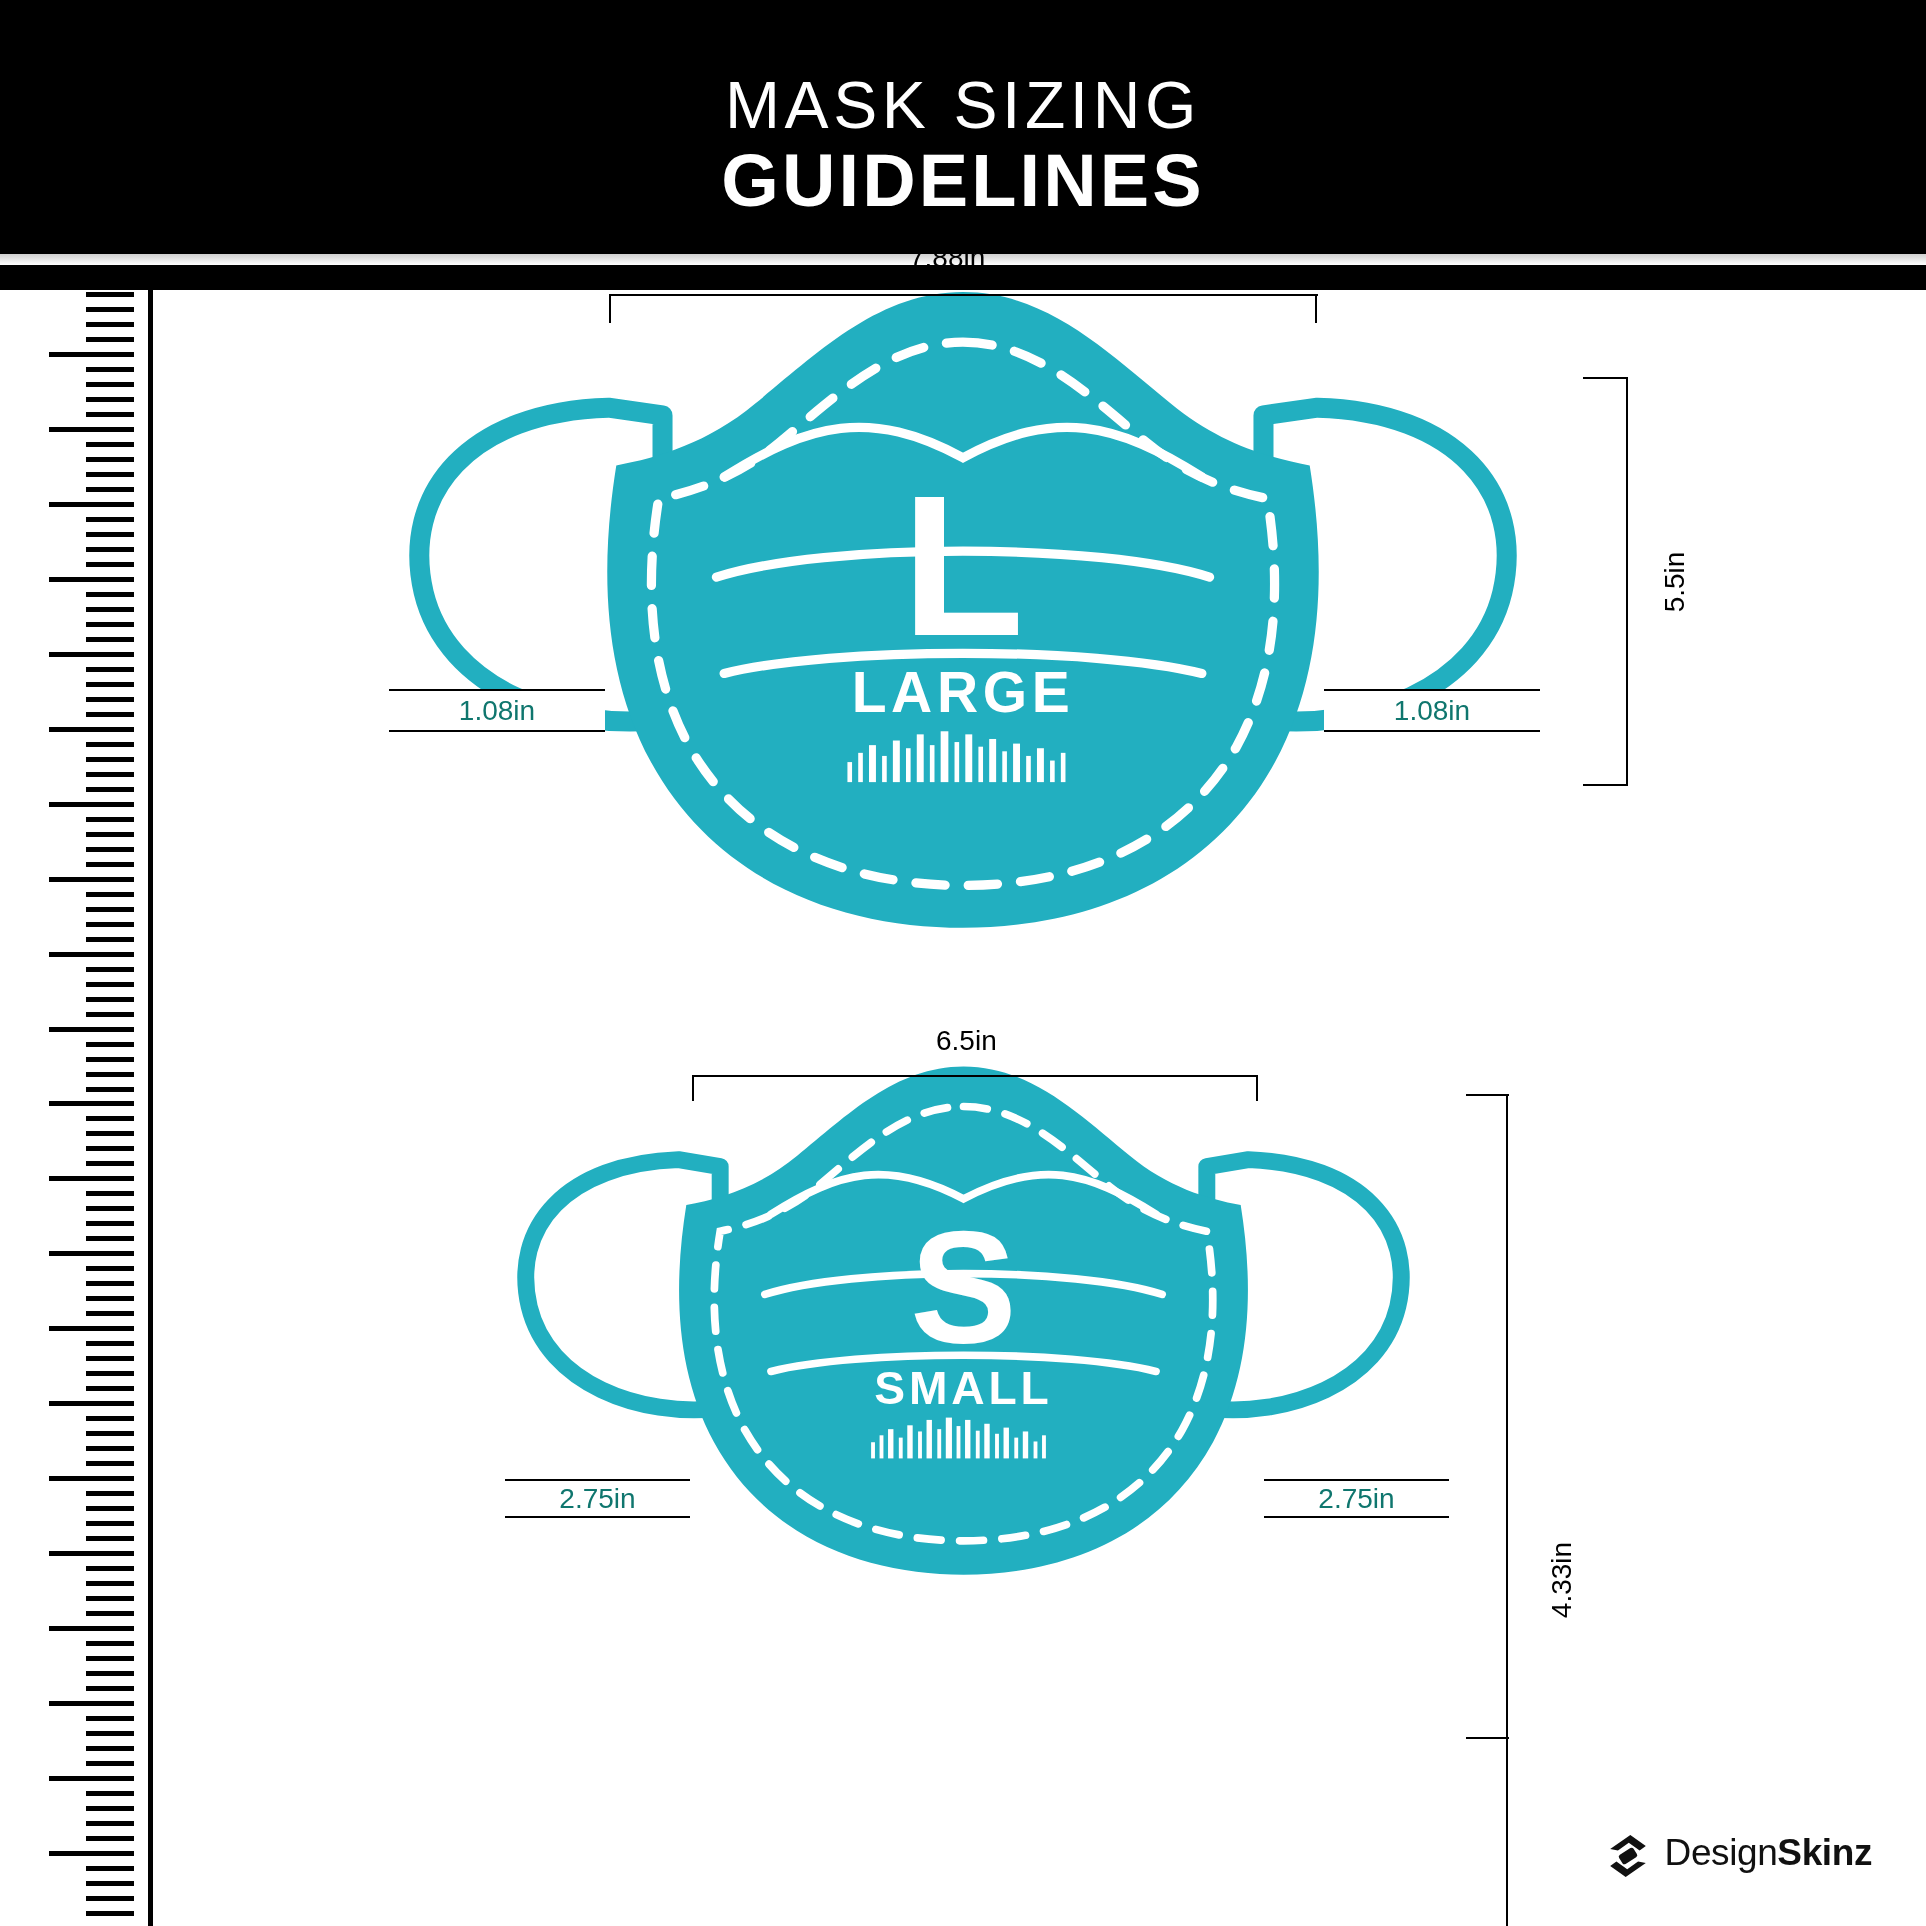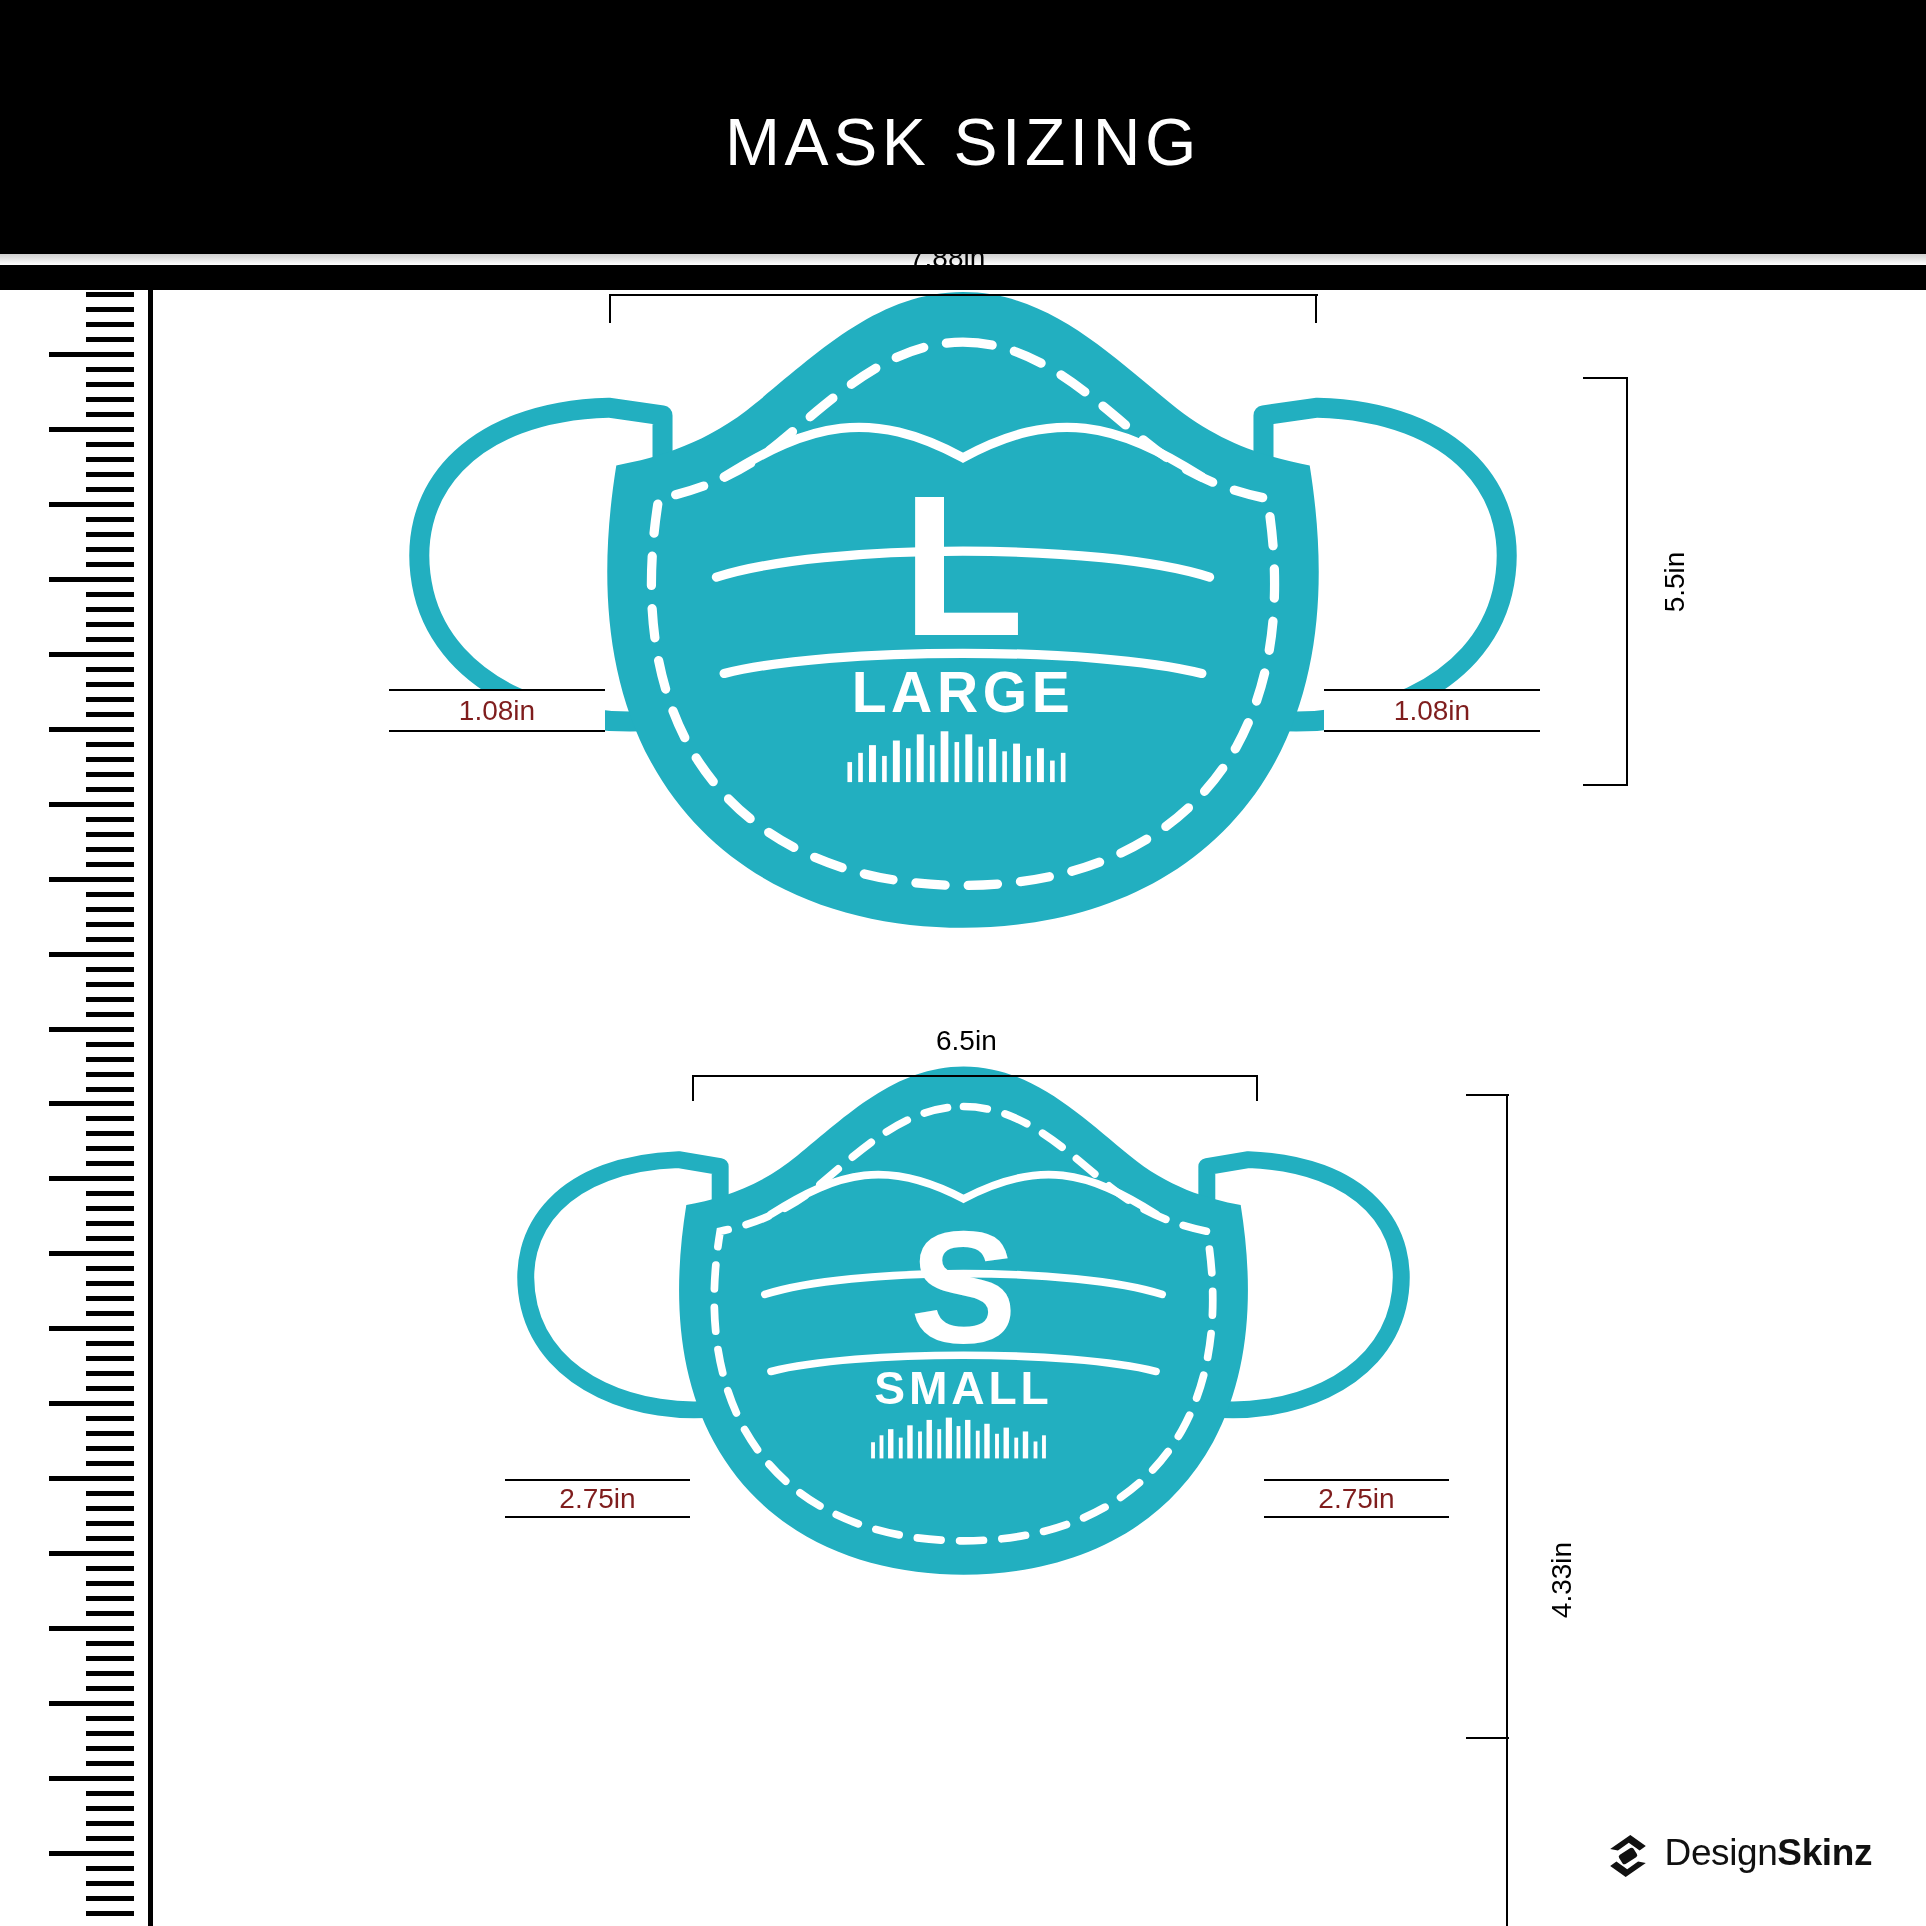--- a/index.html
+++ b/index.html
@@ -114,21 +114,21 @@
 
   
   .plate {
     position: absolute;
     background: #ffffff;
     border-top: 2.3px solid #000000;
     border-bottom: 2.3px solid #000000;
     display: flex;
     align-items: center;
     justify-content: center;
-    color: #7f1d1d;
+    color: #0f766e;
     font-size: 28px;
   }
 
   
   .logo {
     position: absolute;
     right: 54px;
     bottom: 46px;
     display: flex;
     align-items: flex-start;
@@ -140,20 +140,21 @@
     letter-spacing: -0.4px;
   }
   .logo-text b { font-weight: 700; }
   .logo-text span.light { font-weight: 400; }
 </style>
 </head>
 <body>
 
 <div class="header">
   <div class="header-line1">MASK SIZING</div>
+  <div class="header-line2">GUIDELINES</div>
 </div>
 <div class="header-shadow"></div>
 
 <div class="ruler">
   <div class="ruler-spine"></div>
   <div id="ruler-ticks">
       <div class="tick" style="top: 0px; width: 85px;"></div>
       <div class="tick" style="top: 15px; width: 48px;"></div>
       <div class="tick" style="top: 30px; width: 48px;"></div>
       <div class="tick" style="top: 45px; width: 48px;"></div>

